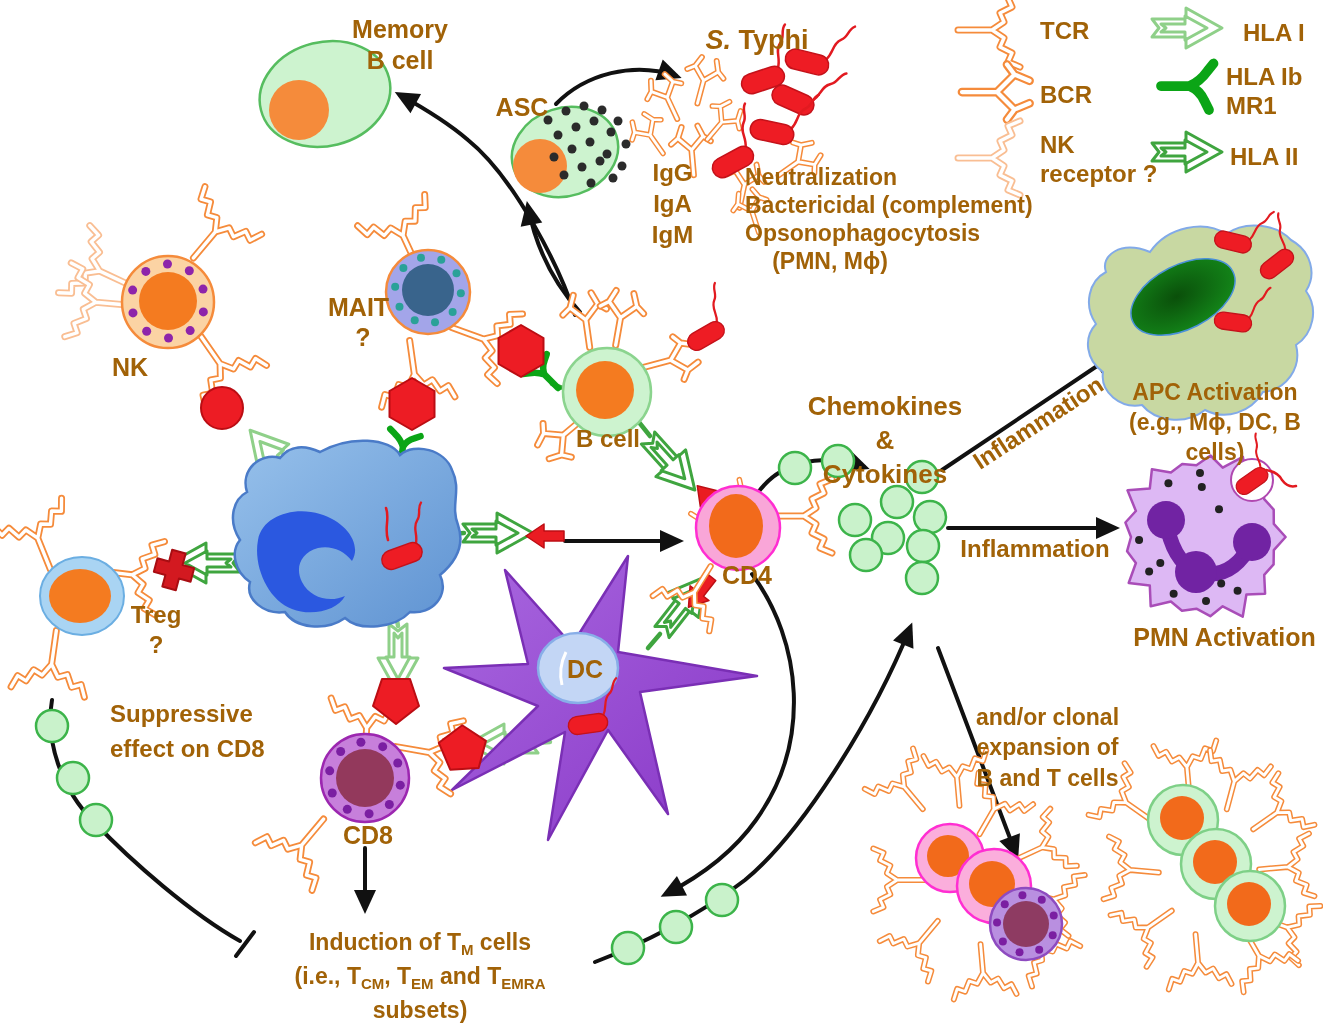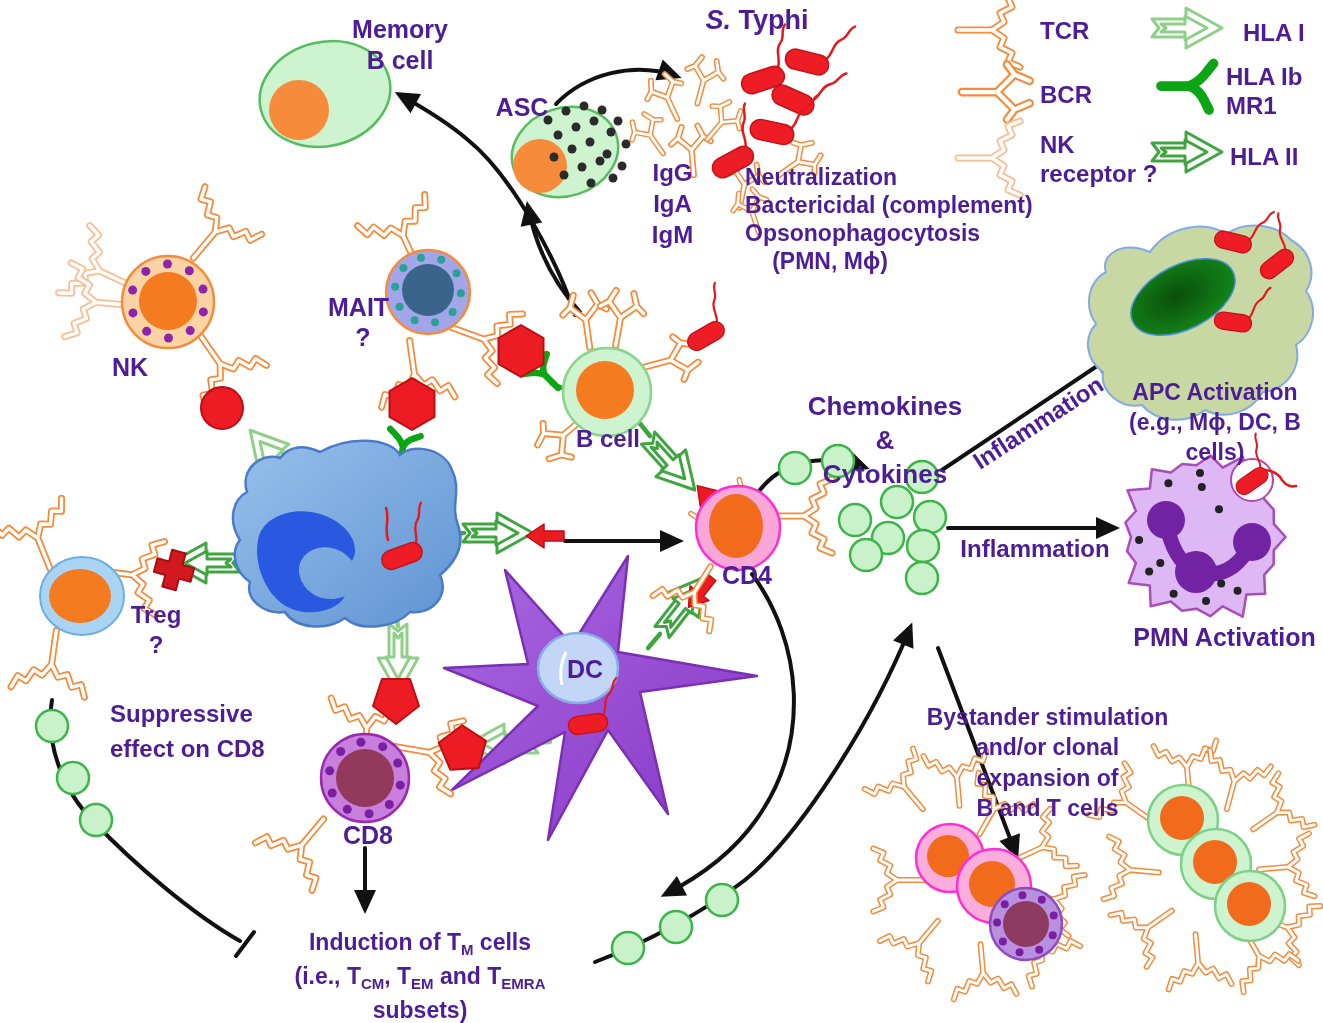--- a/index.html
+++ b/index.html
@@ -1,17 +1,17 @@
 <!DOCTYPE html>
 <html><head>
 <meta charset="utf-8">
 <style>
   html,body{margin:0;padding:0;background:#ffffff;}
   #canvas{position:relative;width:1323px;height:1023px;background:#fff;overflow:hidden;
-          font-family:"Liberation Sans", sans-serif;color:#4c1d95;}
+          font-family:"Liberation Sans", sans-serif;color:#a16207;}
   #art{position:absolute;left:0;top:0;}
   .lbl{position:absolute;font-weight:bold;line-height:1.22;white-space:nowrap;}
   .ctr{text-align:center;white-space:normal;}
   .it{font-style:italic;}
   sub.sb{font-size:15px;font-weight:bold;vertical-align:-5px;}
   
   .rO{stroke:#F58B3B;stroke-width:7;fill:none;stroke-linejoin:round;stroke-linecap:round}
   .rI{stroke:#fff;stroke-width:3.4;fill:none;stroke-linejoin:round;stroke-linecap:round}
   .rOL{stroke:#F9BE93;stroke-width:7;fill:none;stroke-linejoin:round;stroke-linecap:round}
   .hA1{stroke:#8FD089;fill:#fff;stroke-width:3;stroke-linejoin:round}
@@ -401,21 +401,21 @@
     <use href="#hla2" transform="translate(1152,152)"></use>
   </g>
 </svg>
 
 <div class="lbl ctr" style="left:330px;top:14px;width:140px;font-size:25px;">
   <div>Memory</div>
       <div>B cell</div>
 </div>
 <div class="lbl" style="left:492px;top:92px;width:60px;font-size:25px;text-align:center;"><span>ASC</span></div>
 
-<div class="lbl ctr" style="left:687px;top:4px;width:140px;font-size:27px;">
+<div class="lbl ctr" style="left:687px;top:24px;width:140px;font-size:27px;">
   <span class="it">S.</span><span> Typhi</span>
 </div>
 
 <div class="lbl" style="left:640px;top:158px;width:65px;font-size:24px;text-align:center;"><span>IgG</span></div>
 <div class="lbl" style="left:640px;top:189px;width:65px;font-size:24px;text-align:center;"><span>IgA</span></div>
 <div class="lbl" style="left:640px;top:220px;width:65px;font-size:24px;text-align:center;"><span>IgM</span></div>
 
 <div class="lbl" style="left:745px;top:163px;font-size:23px;"><span>Neutralization</span></div>
 <div class="lbl" style="left:745px;top:191px;font-size:23px;"><span>Bactericidal (complement)</span></div>
 <div class="lbl" style="left:745px;top:219px;font-size:23px;"><span>Opsonophagocytosis</span></div>
@@ -461,21 +461,20 @@
 <div class="lbl" style="left:955px;top:534px;width:160px;font-size:24px;text-align:center;"><span>Inflammation</span></div>
 
 <div class="lbl ctr" style="left:1100px;top:378px;width:230px;font-size:23px;line-height:1.3;">
   <div>APC Activation</div>
       <div>(e.g., Mϕ, DC, B cells)</div>
 </div>
 
 <div class="lbl" style="left:1122px;top:622px;width:205px;font-size:25px;text-align:center;"><span>PMN Activation</span></div>
 
 <div class="lbl ctr" style="left:920px;top:702px;width:255px;font-size:23px;line-height:1.32;">
-  <div>Bystander stimulation</div>
   <div>and/or clonal expansion of</div>
   <div>B and T cells</div>
 </div>
 
 <div class="lbl ctr" style="left:255px;top:926px;width:330px;font-size:23px;line-height:1.4;">
   <div>
     <span>Induction of T</span><sub class="sb">M</sub><span> cells</span>
   </div>
   <div>
     <span>(i.e., T</span><sub class="sb">CM</sub><span>, T</span><sub class="sb">EM</sub><span> and T</span><sub class="sb">EMRA</sub><span> subsets)</span>

